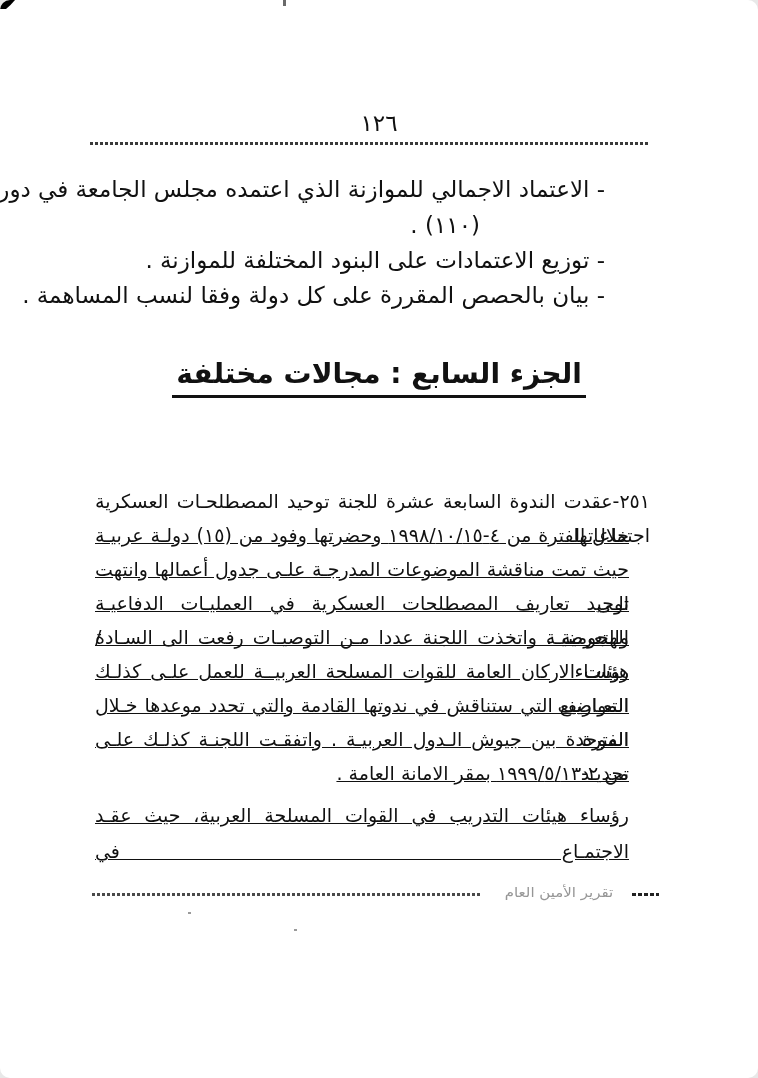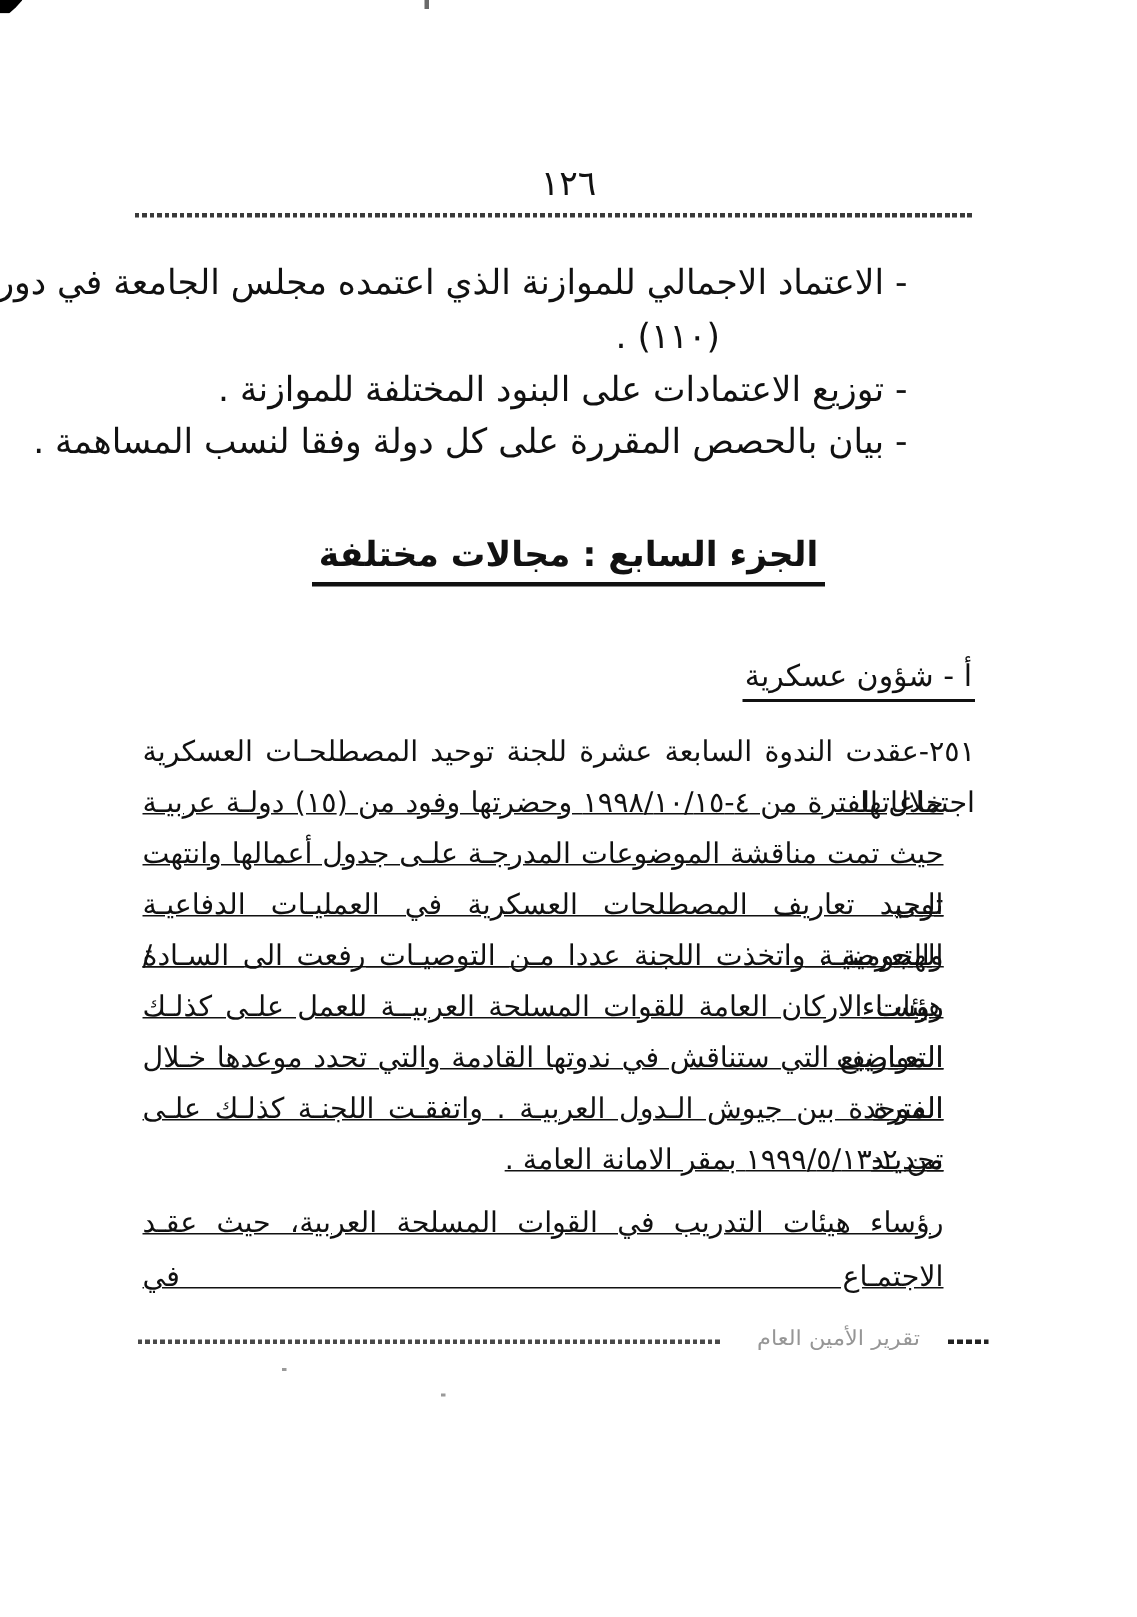--- a/index.html
+++ b/index.html
@@ -1,19 +1,19 @@
 <!DOCTYPE html>
 <html lang="ar" dir="rtl"><head>
 <meta charset="utf-8">
 <style>
   html,body{margin:0;padding:0;background:#e8e8e8;}
   .page{
     position:relative;width:758px;height:1078px;background:#ffffff;
     font-family:"DejaVu Sans", sans-serif;direction:rtl;color:#111;
-    overflow:hidden;margin:0 auto;
+    overflow:hidden;margin:0 auto;border-radius:10px;
   }
   
   .corner-mark{position:absolute;left:0;top:0;width:15px;height:9px;background:#000;
     clip-path:polygon(0 0,100% 0,70% 55%,40% 100%,0 100%);}
   .top-tick{position:absolute;left:283px;top:0;width:3px;height:6px;background:#6a6a6a;}
   .speck{position:absolute;width:3px;height:2px;background:#9a9a9a;}
   .speck.s1{left:188px;top:912px;}
   .speck.s2{left:294px;top:929px;}
 
   .page-number{position:absolute;top:110px;left:0;width:758px;text-align:center;
@@ -22,21 +22,21 @@
     background:repeating-linear-gradient(90deg,#3a3a3a 0 3px,transparent 3px 5px);}
   .rule-top{left:90px;top:142px;width:558px;}
 
   .bullet-line{position:absolute;font-size:23px;white-space:nowrap;}
   .b1l1{top:176px;right:153px;}
   .b1l2{top:212px;right:278px;}
   .b2{top:247px;right:153px;text-align:center;}
   .b3{top:282px;right:153px;}
 
   .heading-wrap{position:absolute;top:357px;left:0;width:758px;text-align:center;}
-  .heading{display:inline-block;font-size:23px;font-weight:bold;
+  .heading{display:inline-block;font-size:28px;font-weight:bold;
     padding:0 4px 5px 4px;border-bottom:3px solid #111;}
   .subheading-wrap{position:absolute;top:438px;right:108px;}
   .subheading{display:inline-block;font-size:20px;padding:0 2px 4px 2px;
     border-bottom:2px solid #111;}
 
   .para{position:absolute;right:108px;left:95px;font-size:19px;}
   .para-251{top:484px;}
   .para-252{top:797px;}
   .pline{height:34px;line-height:34px;text-align:justify;text-align-last:justify;
     overflow:visible;}
@@ -67,23 +67,20 @@
 
   <div class="bullet-line b1l1">- الاعتماد الاجمالي للموازنة الذي اعتمده مجلس الجامعة في دورته العاديـة</div>
   <div class="bullet-line b1l2">(١١٠) .</div>
   <div class="bullet-line b2">- توزيع الاعتمادات على البنود المختلفة للموازنة .</div>
   <div class="bullet-line b3">- بيان بالحصص المقررة على كل دولة وفقا لنسب المساهمة .</div>
 
   <div class="heading-wrap">
     <span class="heading">الجزء السابع : مجالات مختلفة</span>
   </div>
 
-  <div class="subheading-wrap">
-    <span class="subheading">أ - شؤون عسكرية</span>
-  </div>
 
   <div class="para para-251">
     <div class="pline">٢٥١-عقدت الندوة السابعة عشرة للجنة توحيد المصطلحـات العسكرية اجتماعاتها</div>
     <div class="pline indent">خلال الفترة من ٤-١٥‏/١٠‏/١٩٩٨ وحضرتها وفود من (١٥) دولـة عربيـة</div>
     <div class="pline indent">حيث تمت مناقشة الموضوعات المدرجـة علـى جدول أعمالها وانتهت الـى</div>
     <div class="pline indent">توحيد تعاريف المصطلحات العسكرية في العمليـات الدفاعيـة والتعرضيـة /</div>
     <div class="pline indent">الهجومية . واتخذت اللجنة عددا مـن التوصيـات رفعت الى السـادة رؤسـاء</div>
     <div class="pline indent">هيئات الاركان العامة للقوات المسلحة العربيــة للعمل علـى كذلـك التعـاريف</div>
     <div class="pline indent">المواضيع التي ستناقش في ندوتها القادمة والتي تحدد موعدها خـلال الفترة</div>
     <div class="pline indent">الموحدة بين جيوش الـدول العربيـة . واتفقـت اللجنـة كذلـك علـى تحديـد</div>

